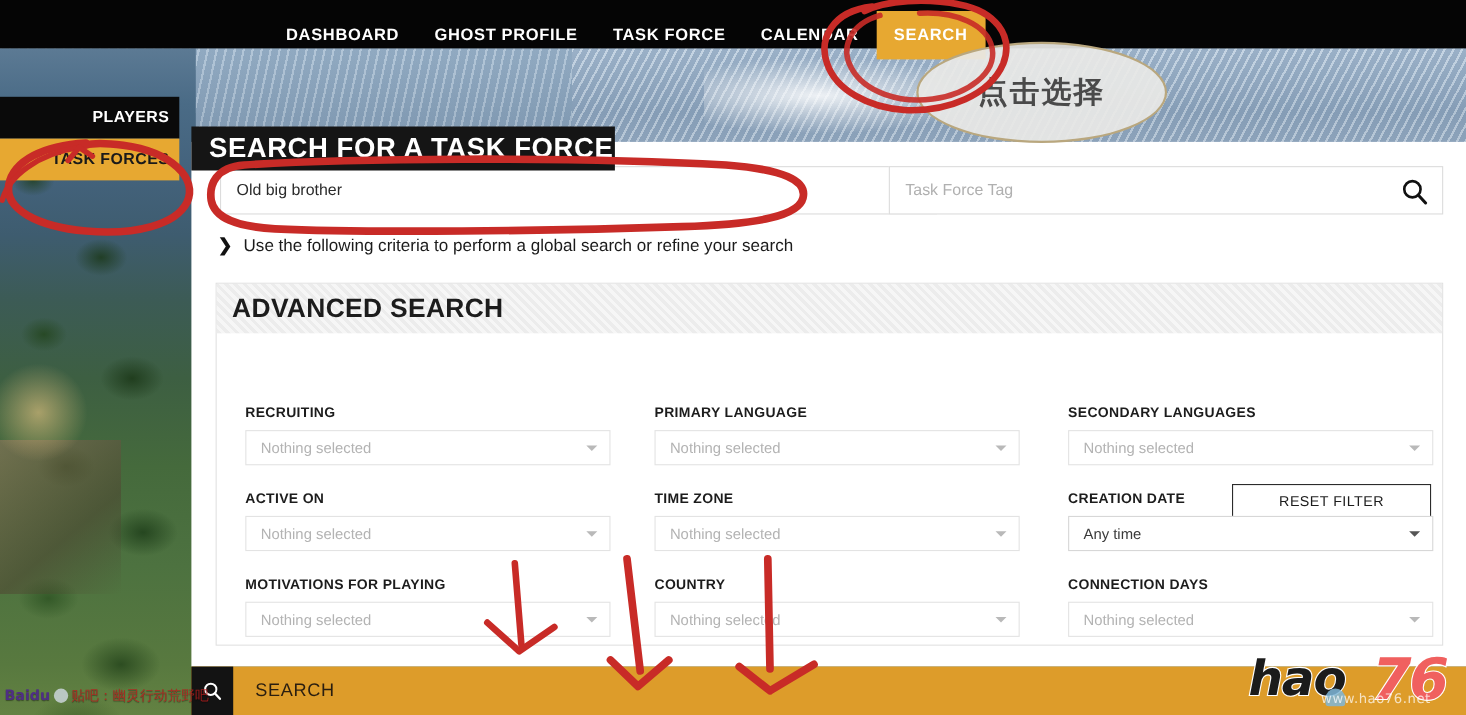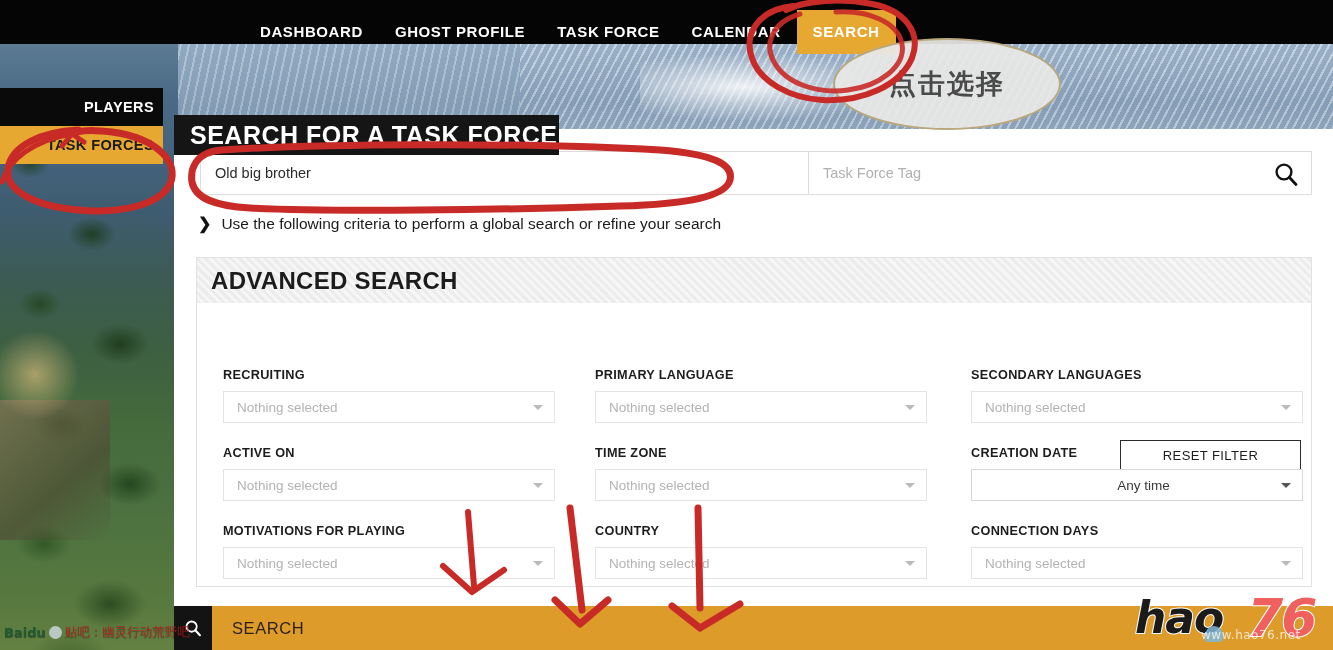--- a/index.html
+++ b/index.html
@@ -285,21 +285,21 @@
     height: 32px;
     border: 1px solid #e3e3e3;
     background: #ffffff;
     display: flex;
     align-items: center;
     padding-left: 13px;
     font-size: 13.5px;
     color: #b3b3b3;
     cursor: pointer;
   }
-  .sel.filled { color: #3a3a3a; border-color: #d7d7d7; justify-content: center; }
+  .sel.filled { color: #3a3a3a; border-color: #d7d7d7; }
   .sel .caret {
     position: absolute;
     right: 11px; top: 13px;
     width: 0; height: 0;
     border-left: 5px solid transparent;
     border-right: 5px solid transparent;
     border-top: 5px solid #b9b9b9;
   }
   .sel.filled .caret { border-top-color: #555; }
 
@@ -364,21 +364,21 @@
   .wm-baidu {
     position: absolute;
     left: 4px; top: 624px;
     z-index: 40;
     display: flex;
     align-items: center;
     gap: 3px;
     opacity: 0.82;
   }
   .wm-baidu .b1 {
-    font-size: 13px; font-weight: bold; color: #14532d;
+    font-size: 13px; font-weight: bold; color: #4c1d95;
     font-family: "DejaVu Sans", sans-serif;
     text-shadow: 0 1px 1px rgba(0,0,0,0.5);
   }
   .wm-baidu .paw {
     width: 13px; height: 13px; border-radius: 50%;
     background: #cfd8e0;
     display: inline-block;
   }
   .wm-baidu .b2 {
     font-size: 12.5px; color: #b91c1c;

